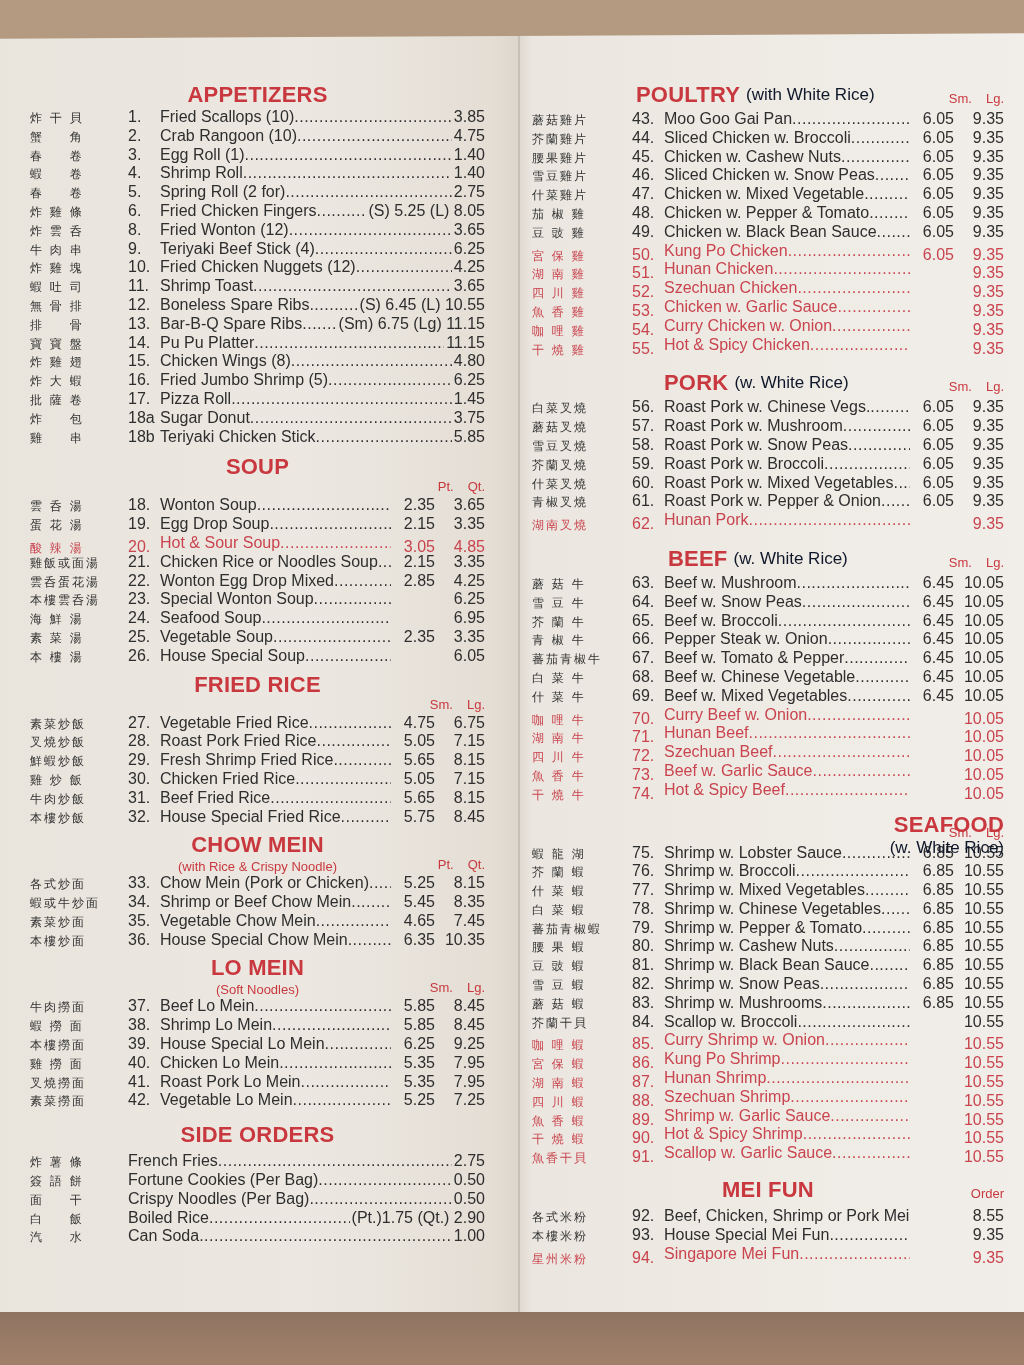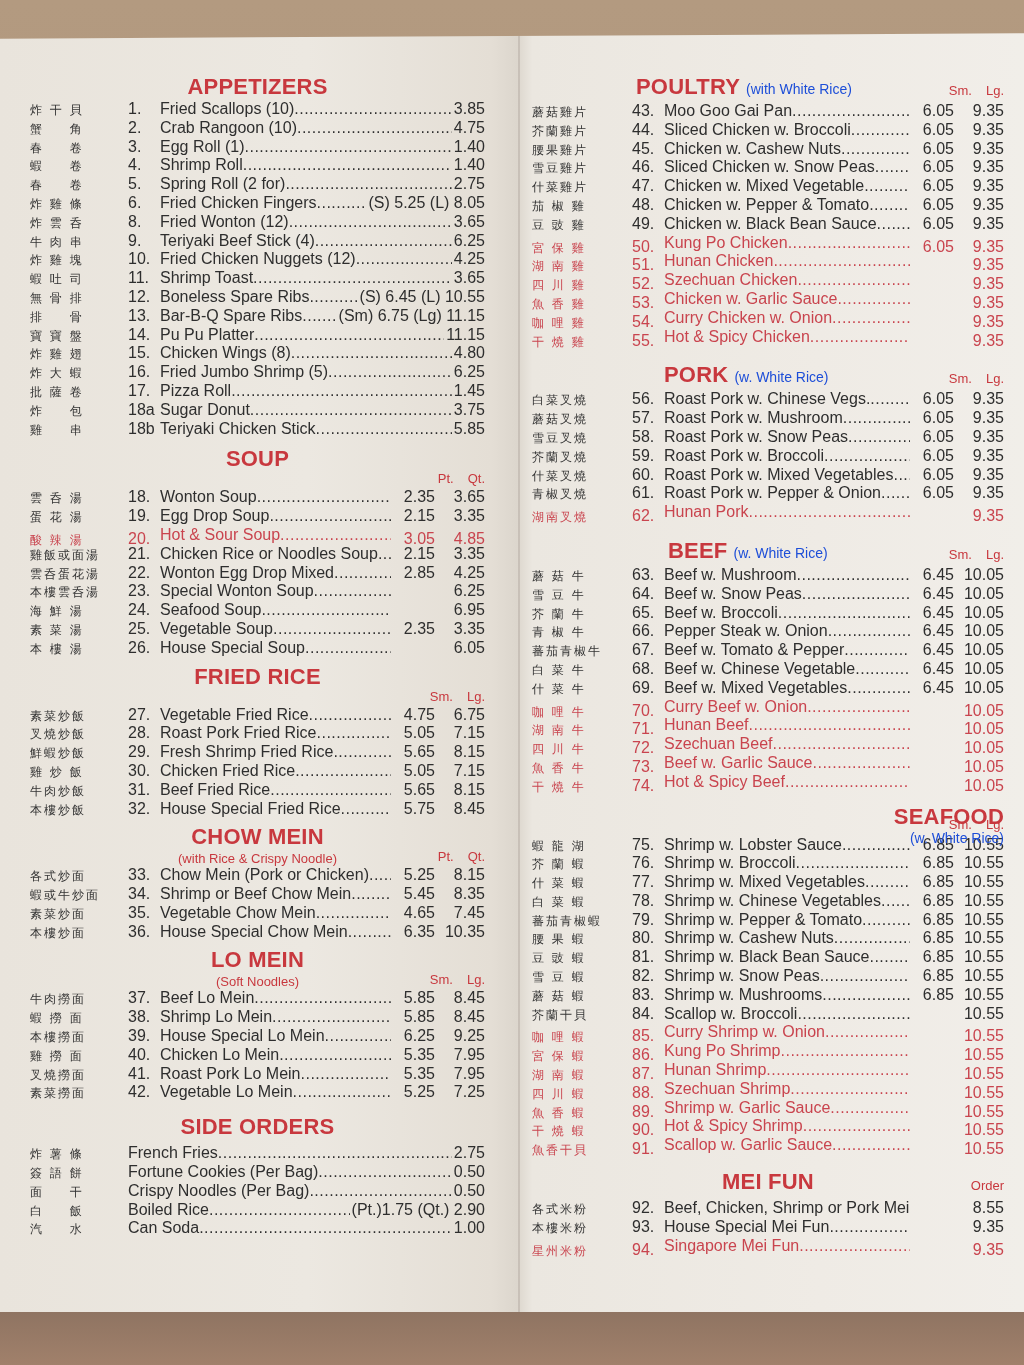--- a/index.html
+++ b/index.html
@@ -15,32 +15,32 @@
     transform: skewY(-0.3deg);
   }
   .fold {
     position: absolute; left: 518px; top: 36px; width: 2px; height: 1280px;
     background: rgba(160,150,140,0.35);
   }
   .bottom-surface {
     position: absolute; left: 0; top: 1312px; width: 1024px; height: 60px;
     background: linear-gradient(180deg, #8f7462, #a3826c);
   }
-  .col { position: absolute; top: 70px; }
+  .col { position: absolute; top: 78px; }
   .col.left { left: 30px; width: 455px; }
   .col.right { left: 532px; width: 472px; }
 
   .section { position: relative; margin-bottom: 4px; }
   .sec-head {
     position: relative; height: 30px; display: flex; align-items: flex-end;
   }
   .sec-title {
     color: #c8383e; font-weight: bold; font-size: 22px; letter-spacing: 0.2px;
   }
-  .sec-sub { color: #1d4ed8; font-size: 14px; margin-left: 6px; margin-bottom: 3px; }
+  .sec-sub { color: #0f172a; font-size: 17px; margin-left: 6px; margin-bottom: 3px; }
   .sec-sub2 { color: #c8383e; font-size: 13px; text-align: center; }
   .colhdr {
     position: absolute; right: 0; bottom: 2px; color: #c8383e; font-size: 13px;
     display: flex; gap: 14px;
   }
   .row {
     display: flex; align-items: baseline; height: 18.8px; font-size: 16px; color: #2e2e2e;
     white-space: nowrap;
   }
   .row.spicy { color: #c9444e; }

